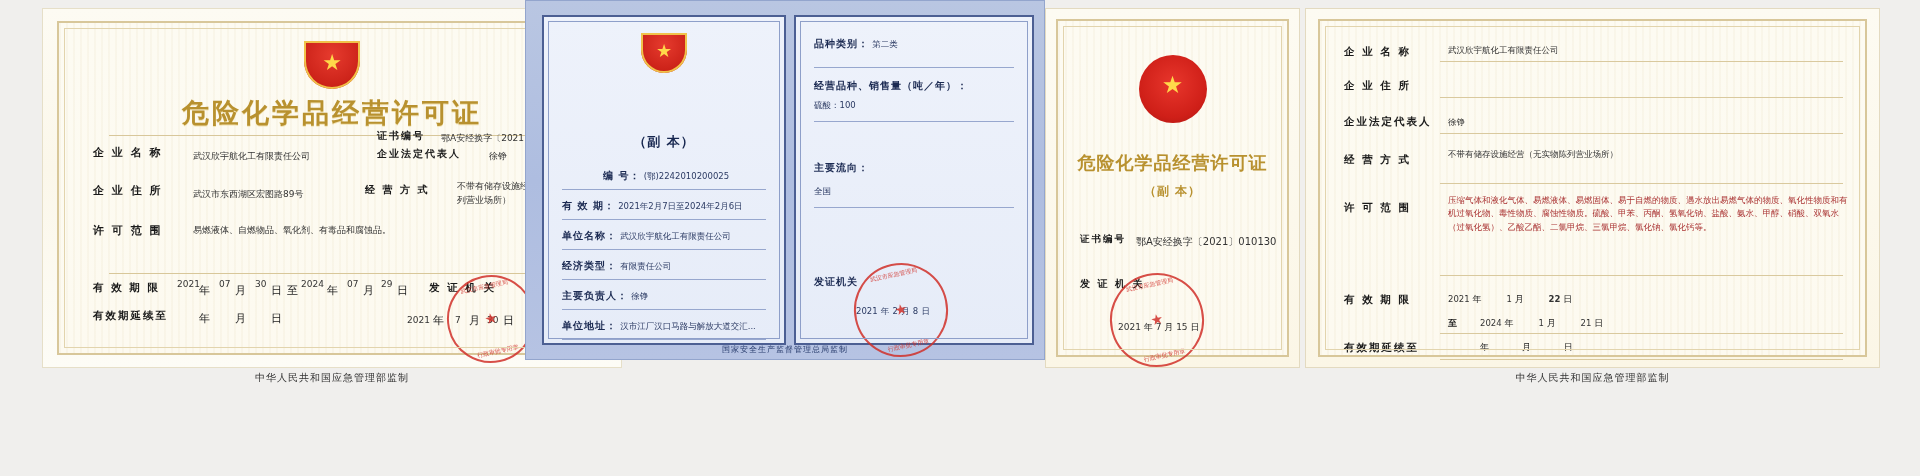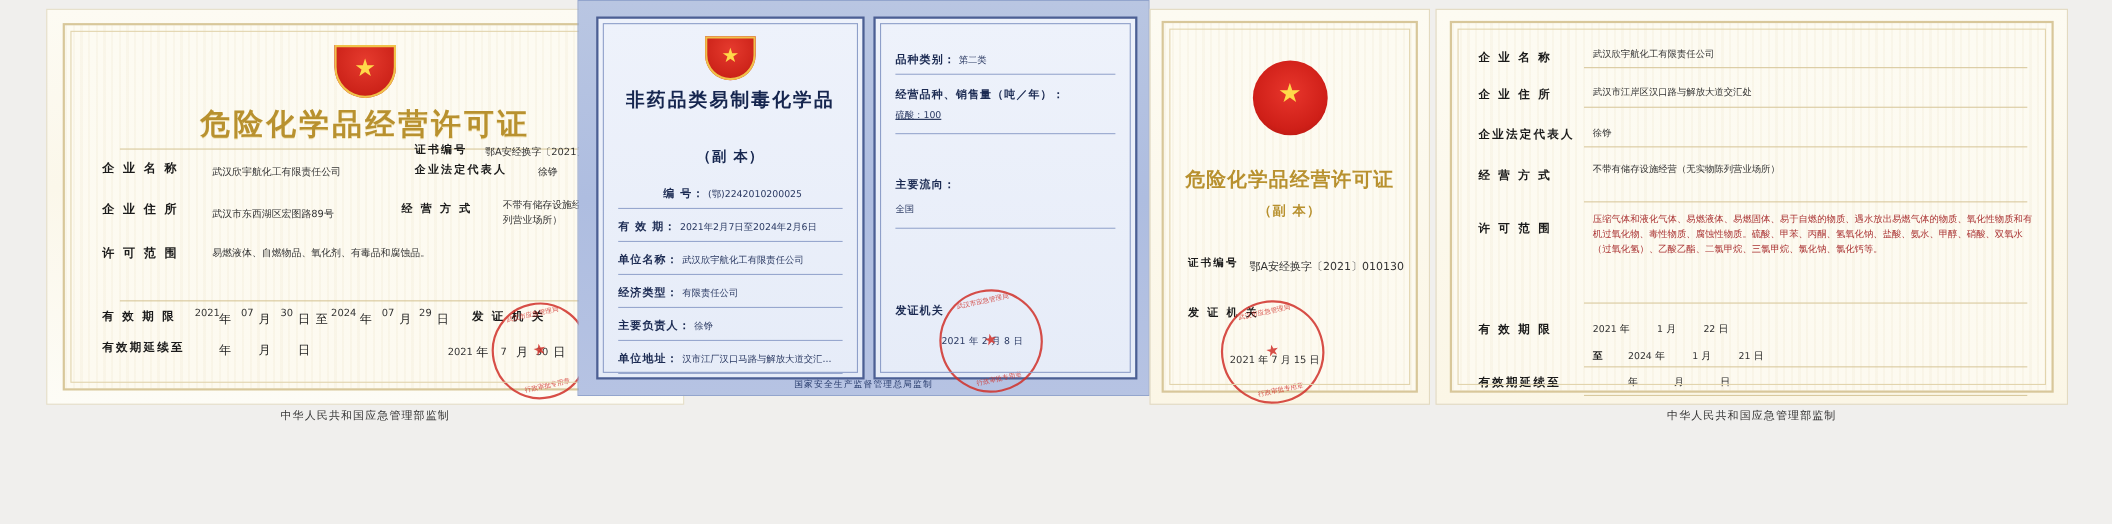--- a/index.html
+++ b/index.html
@@ -265,21 +265,20 @@
     </div>
     <div class="footer">中华人民共和国应急管理部监制</div>
   </div>
 
   <div class="cert" id="doc2">
 
     <div class="page left">
       <div class="emblem emb">
         <span class="star">★</span>
       </div>
-      <div class="t1">非药品类易制毒化学品</div>
       <div class="t3">（副 本）</div>
 
       <div class="fld" style="top:152px;margin-left:41px;">
         <span class="lab">编 号：</span>
         <span class="val">(鄂)2242010200025</span>
       </div>
       <div class="dline" style="top:172px;"></div>
 
       <div class="fld" style="top:182px;">
         <span class="lab">有 效 期：</span>
@@ -306,30 +305,30 @@
       <div class="dline" style="top:292px;"></div>
 
       <div class="fld" style="top:302px;">
         <span class="lab">单位地址：</span>
         <span class="val">汉市江厂汉口马路与解放大道交汇...</span>
       </div>
       <div class="dline" style="top:322px;"></div>
     </div>
 
     <div class="page right">
-      <div class="fld" style="top:30px;font-family:Liberation Serif, serif;">
+      <div class="fld" style="top:20px;">
         <span class="lab">品种类别：</span>
         <span class="val">第二类</span>
       </div>
       <div class="dline" style="top:50px;"></div>
 
       <div class="fld" style="top:62px;">
         <span class="lab">经营品种、销售量（吨／年）：</span>
       </div>
-      <div class="fld" style="top:82px;text-decoration:underline;">
+      <div class="fld" style="top:82px;">
         <span class="val">硫酸：100</span>
       </div>
       <div class="dline" style="top:104px;"></div>
 
       <div class="fld" style="top:144px;">
         <span class="lab">主要流向：</span>
       </div>
       <div class="fld" style="top:168px;">
         <span class="val">全国</span>
       </div>
@@ -400,23 +399,20 @@
         <span class="f-lab">企 业 名 称</span>
       </div>
       <div class="f-row" style="left:128px;top:22px;">
         <span class="f-val">武汉欣宇航化工有限责任公司</span>
       </div>
       <div class="hline" style="left:120px;right:22px;top:40px;"></div>
 
       <div class="f-row" style="left:24px;top:58px;">
         <span class="f-lab">企 业 住 所</span>
       </div>
-      <div class="f-row" style="left:128px;top:56px;width:360px;">
-        <span class="f-val">武汉市江岸区汉口路与解放大道交汇处</span>
-      </div>
       <div class="hline" style="left:120px;right:22px;top:76px;"></div>
 
       <div class="f-row" style="left:24px;top:94px;">
         <span class="f-lab">企业法定代表人</span>
       </div>
       <div class="f-row" style="left:128px;top:94px;">
         <span class="f-val">徐铮</span>
       </div>
       <div class="hline" style="left:120px;right:22px;top:112px;"></div>
 
@@ -437,21 +433,21 @@
       <div class="hline" style="left:120px;right:22px;top:254px;"></div>
 
       <div class="f-row" style="left:24px;top:272px;">
         <span class="f-lab">有 效 期 限</span>
       </div>
       <div class="f-row" style="left:128px;top:272px;font-size:9px;">
         <span class="f-val">2021</span>
         <span>年</span>
         <span class="f-val" style="margin-left:22px;">1</span>
         <span>月</span>
-        <span class="f-val" style="margin-left:22px;">22</span>
+        <span class="f-val" style="margin-left:22px;font-weight:bold;">22</span>
         <span>日</span>
       </div>
       <div class="f-row" style="left:128px;top:296px;font-size:9px;">
         <span class="f-lab" style="font-size:9px;">至</span>
       </div>
 
       <div class="f-row" style="left:160px;top:296px;font-size:9px;">
         <span class="f-val">2024</span>
         <span>年</span>
         <span class="f-val" style="margin-left:22px;">1</span>

